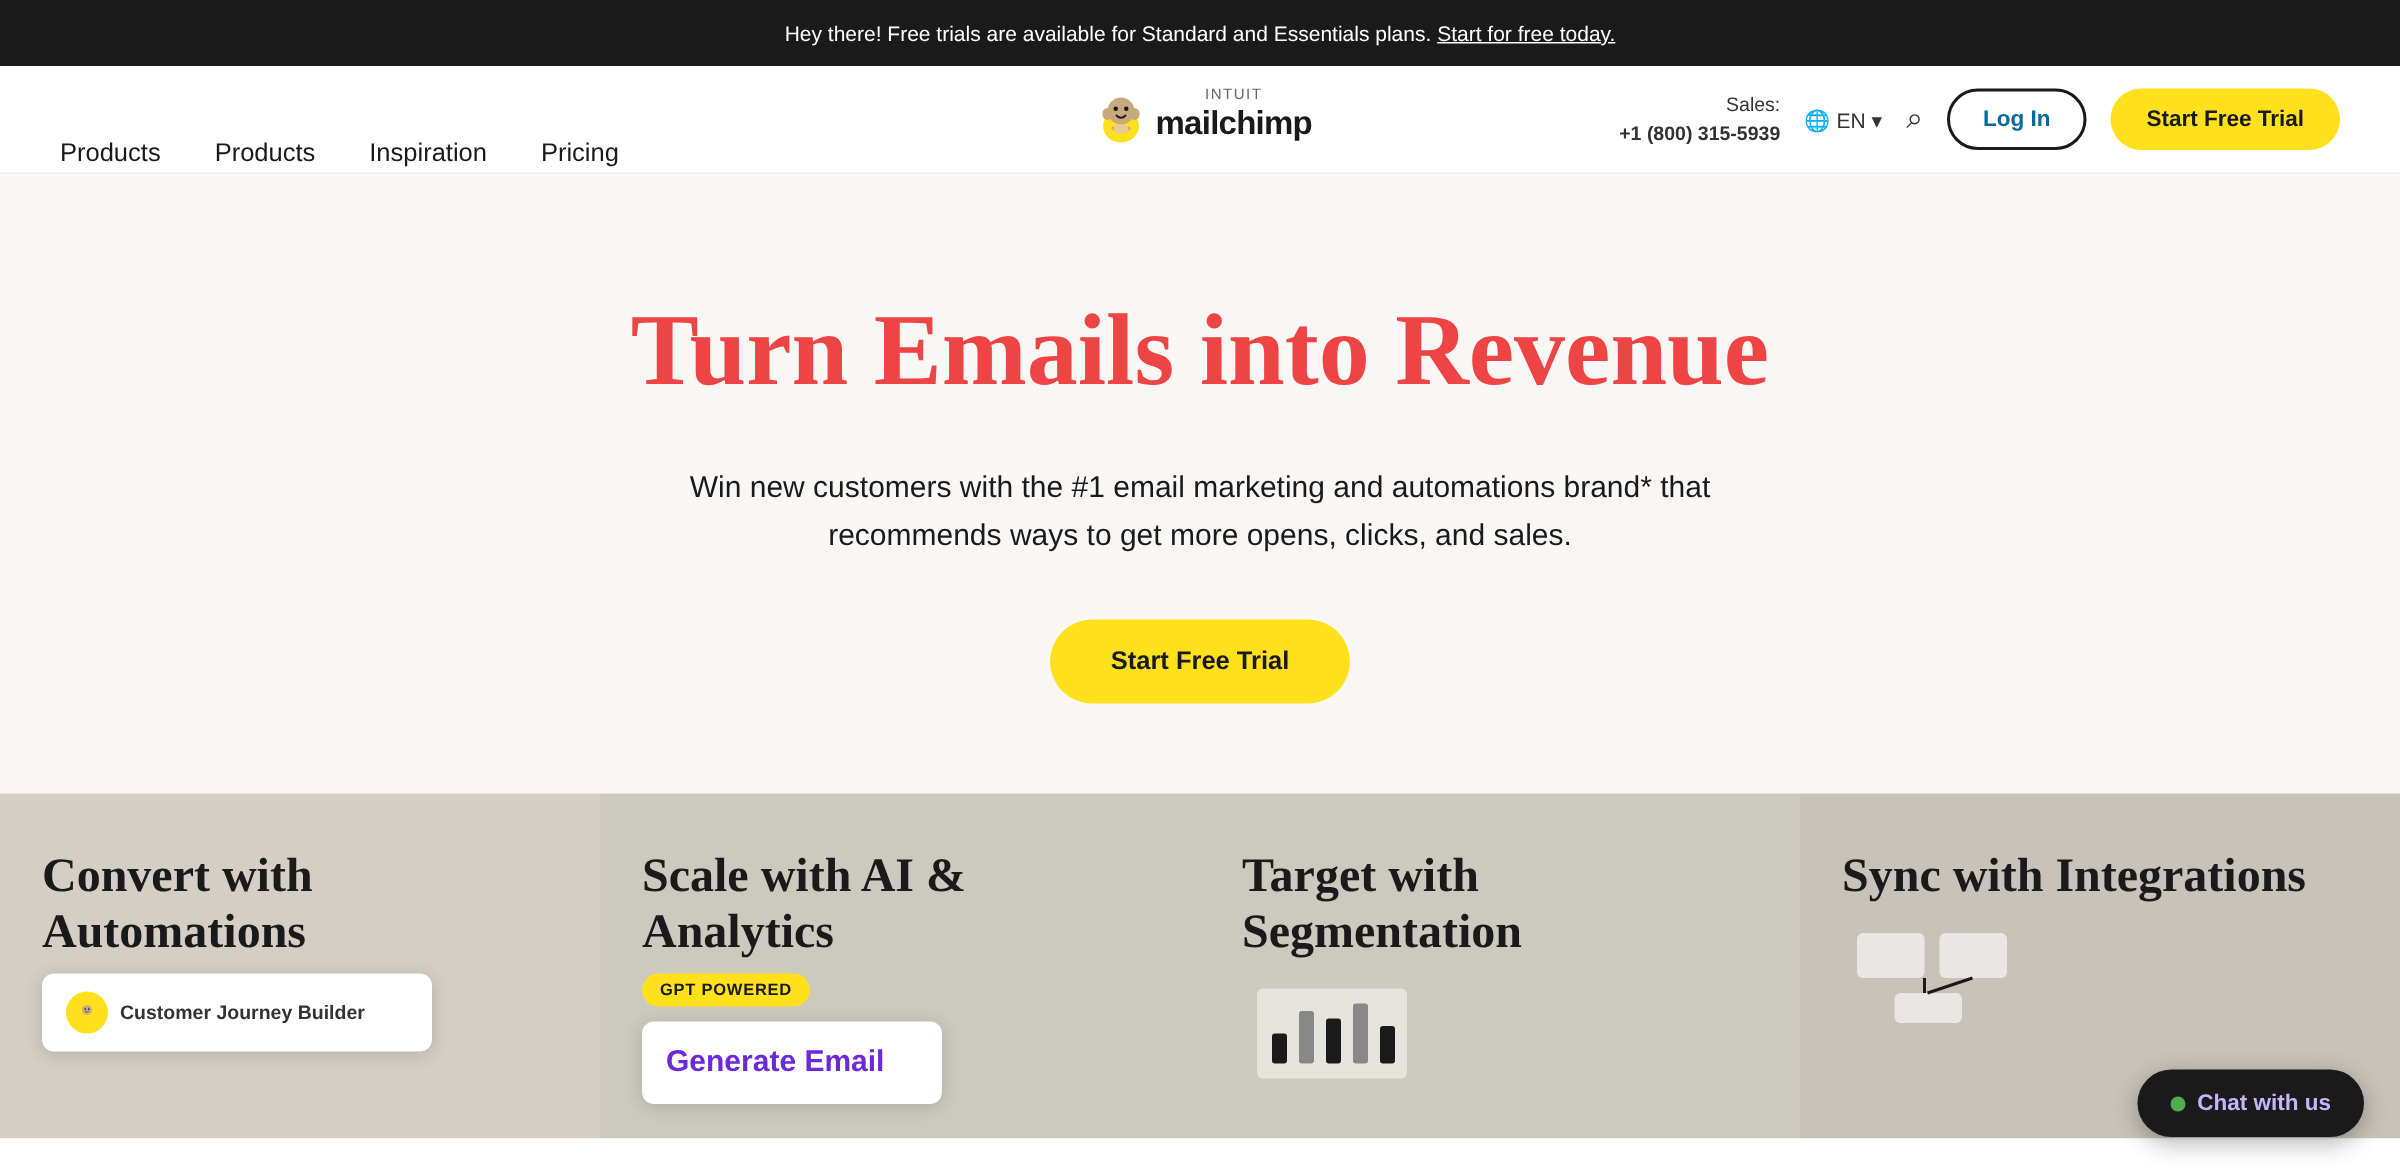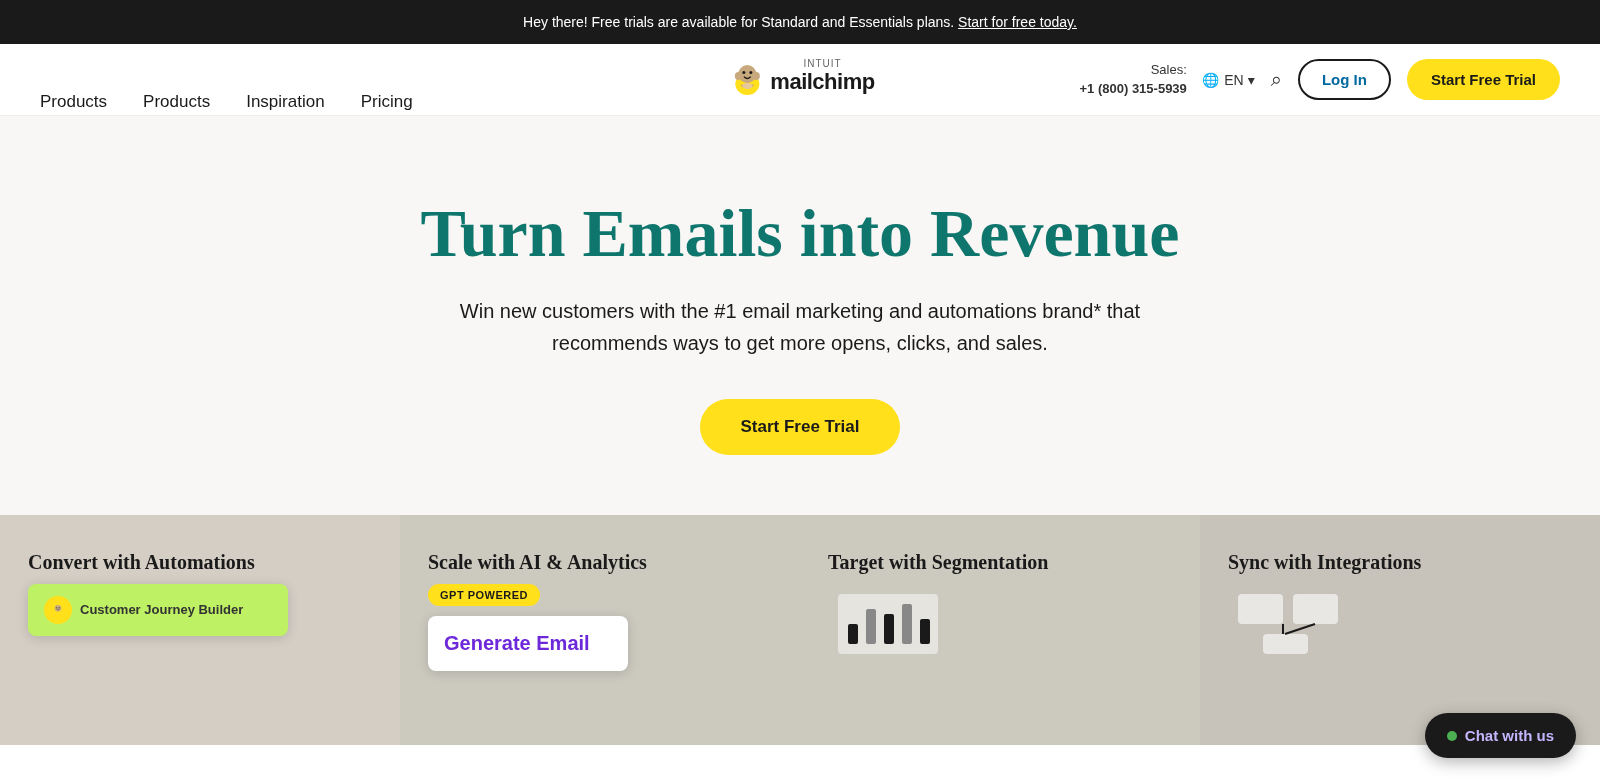--- a/index.html
+++ b/index.html
@@ -123,23 +123,23 @@
 
     
     .hero {
       background: #f8f7f5;
       text-align: center;
       padding: 80px 40px 60px;
     }
     .hero h1 {
       font-size: 68px;
       font-weight: 800;
-      color: #0f766e;
+      color: #ef4444;
       line-height: 1.1;
-      margin-bottom: 24px;
+      margin-bottom: 38px;
       font-family: Georgia, 'Times New Roman', serif;
     }
     .hero p {
       font-size: 20px;
       color: #1a1a1a;
       max-width: 760px;
       margin: 0 auto 40px;
       line-height: 1.6;
     }
     .trial-btn-hero {
@@ -165,32 +165,32 @@
       padding: 36px 28px 0;
       overflow: hidden;
       position: relative;
       min-height: 230px;
     }
     .feature-card:nth-child(1) { background: #d4cec5; }
     .feature-card:nth-child(2) { background: #ccc9bf; }
     .feature-card:nth-child(3) { background: #ccc9bf; }
     .feature-card:nth-child(4) { background: #c8c3ba; }
     .feature-card h3 {
-      font-size: 20px;
+      font-size: 32px;
       font-weight: 700;
       color: #1a1a1a;
       font-family: Georgia, 'Times New Roman', serif;
     }
     .feature-img {
       margin-top: 10px;
     }
 
     
     .mock-journey {
-      background: #bef264;
+      background: #ffffff;
       border-radius: 8px;
       padding: 12px 16px;
       box-shadow: 0 2px 12px rgba(0,0,0,0.15);
       font-size: 13px;
       font-weight: 600;
       color: #333;
       display: flex;
       align-items: center;
       gap: 8px;
       width: 260px;

